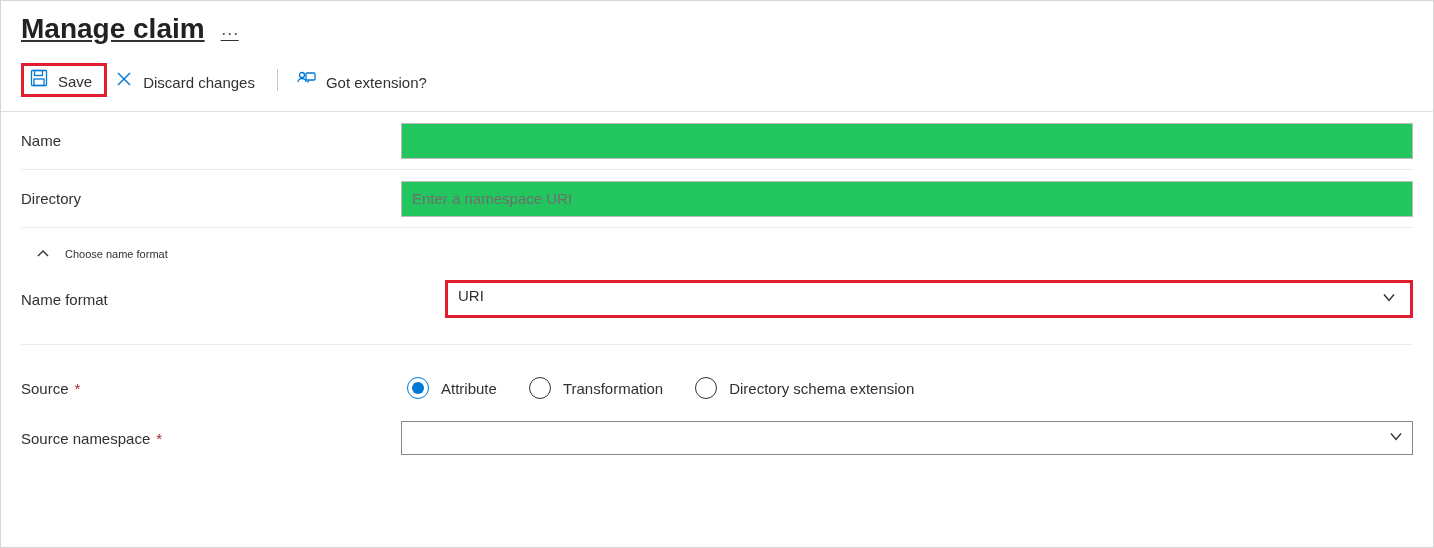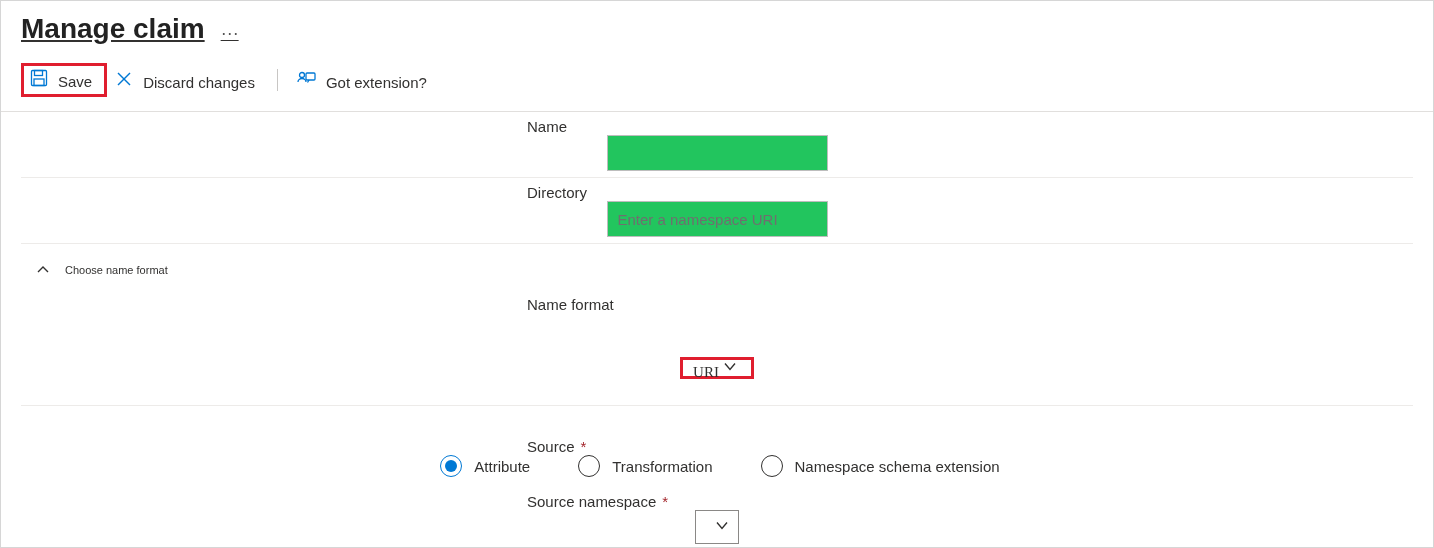--- a/index.html
+++ b/index.html
@@ -63,21 +63,20 @@
       background: #c8c6c4;
       margin: 0 10px;
     }
     .content { padding: 0 20px; }
     .row {
       display: flex;
       align-items: center;
       min-height: 58px;
       border-bottom: 1px solid #edebe9;
       padding: 6px 0;
-      flex-direction: column;
     }
     .row.noborder { border-bottom: none; }
     .label-cell {
       width: 380px;
       font-size: 15px;
       color: #323130;
       display: flex;
       align-items: center;
       gap: 4px;
     }
@@ -124,28 +123,27 @@
     .select-wrap .caret {
       position: absolute;
       right: 10px;
       top: 50%;
       transform: translateY(-50%);
       pointer-events: none;
     }
     .select-highlight {
       border: 3px solid #e01e2f;
     }
-    .select-highlight .select { border: none; height: 16px; font-family: Liberation Serif, serif; }
+    .select-highlight .select { border: none; height: 32px; }
     .select-highlight .caret { right: 14px; }
     .radio-group {
       display: flex;
       align-items: center;
-      gap: 48px;
+      gap: 32px;
       padding-left: 6px;
-      justify-content: flex-end;
     }
     .radio-opt {
       display: inline-flex;
       align-items: center;
       gap: 12px;
       cursor: pointer;
       font-size: 15px;
     }
     .radio-circle {
       width: 22px;
@@ -261,21 +259,21 @@
               <span class="radio-dot"></span>
             </span>
           <span>Attribute</span>
         </label>
         <label class="radio-opt">
           <span class="radio-circle"></span>
           <span>Transformation</span>
         </label>
         <label class="radio-opt">
           <span class="radio-circle"></span>
-          <span>Namespace schema extension</span>
+          <span>Directory schema extension</span>
         </label>
       </div>
     </div>
   </div>
 
   <div class="row noborder">
     <div class="label-cell">
       <span>Source namespace</span>
         <span class="req">*</span>
     </div>

